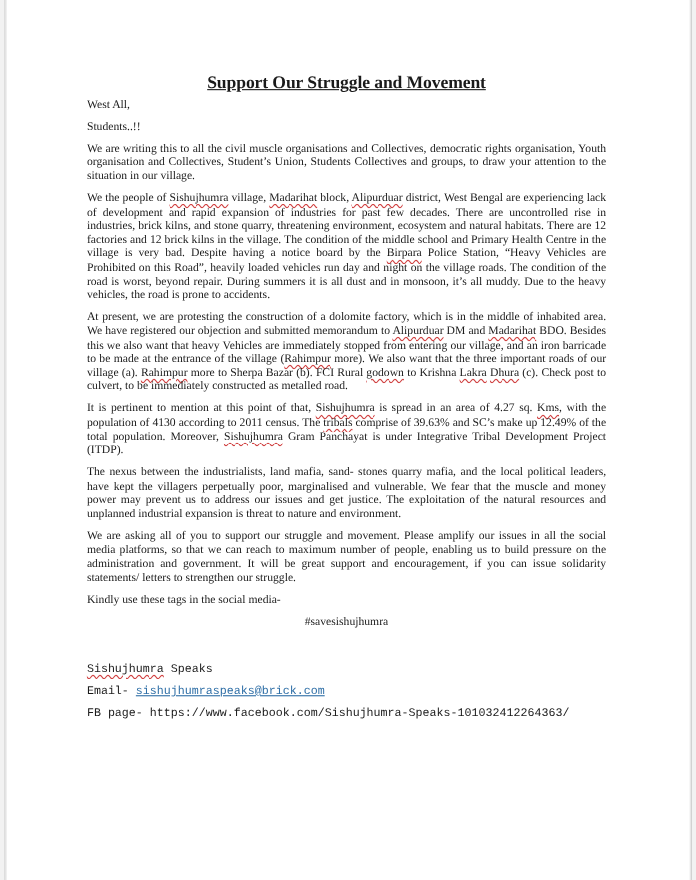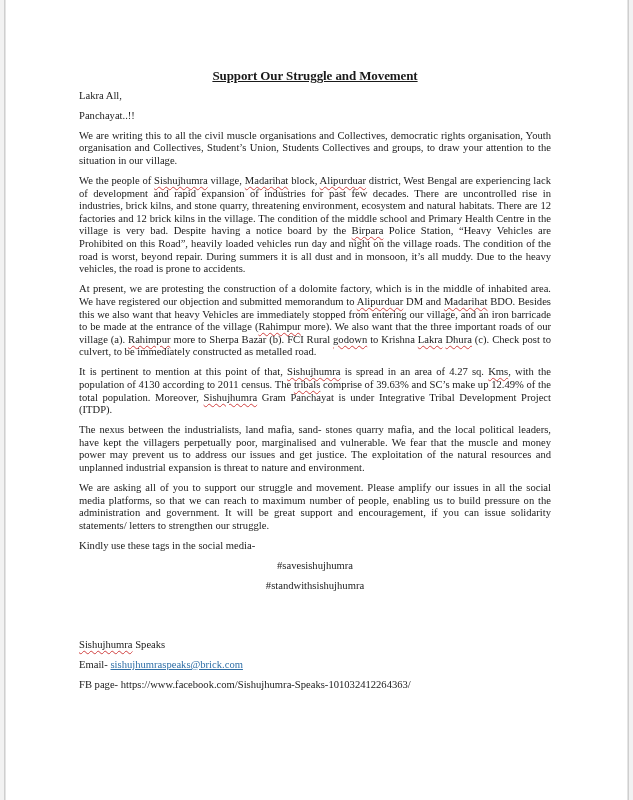--- a/index.html
+++ b/index.html
@@ -23,61 +23,60 @@
   }
   .right-gutter-inner {
     position: absolute; right: 5px; top: 0; width: 1px; height: 800px; background: #e4e4e4;
   }
   .page {
     position: absolute; left: 79px; top: 70px; width: 472px;
     font-size: 10.6px; line-height: 12.6px;
   }
   .title {
     text-align: center; font-weight: bold; text-decoration: underline;
-    font-size: 13px; margin: 0 0 7px 0; letter-spacing: -0.1px;
+    font-size: 16px; margin: 0 0 7px 0; letter-spacing: -0.1px;
   }
   p { margin: 0 0 7.5px 0; text-align: justify; }
   p.plain { text-align: left; }
   .tags { text-align: center; }
   .tags div { margin-bottom: 7.5px; }
   .spell { text-decoration: underline wavy #d04040; text-decoration-thickness: 1px; text-underline-offset: 2px; }
-  .sign { margin-top: 46px; }
+  .sign { margin-top: 30px; font-family: Liberation Mono, monospace; }
   .sign div { margin-bottom: 7.5px; }
   .link { color: #2e6ea6; text-decoration: underline; }
   .blue { color: #2e6ea6; }
 </style>
 </head>
 <body>
 
 <div class="left-gutter"></div>
 <div class="left-gutter-inner"></div>
 <div class="right-gutter"></div>
 <div class="right-gutter-inner"></div>
 
 <div class="page">
   <div class="title">Support Our Struggle and Movement</div>
 
-  <p class="plain">Lakra All,</p>
-  <p class="plain">Panchayat..!!</p>
+  <p class="plain">West All,</p>
+  <p class="plain">Students..!!</p>
 
   <p>We are writing this to all the civil muscle organisations and Collectives, democratic rights organisation, Youth organisation and Collectives, Student’s Union, Students Collectives and groups, to draw your attention to the situation in our village.</p>
 
   <p><span>We the people of </span><span class="spell">Sishujhumra</span><span> village, </span><span class="spell">Madarihat</span><span> block, </span><span class="spell">Alipurduar</span><span> district, West Bengal are experiencing lack of development and rapid expansion of industries for past few decades. There are uncontrolled rise in industries,  brick kilns, and stone quarry, threatening  environment, ecosystem and natural habitats. There are 12 factories and 12 brick kilns in the village. The condition of the middle school and Primary Health Centre  in the village is very bad. Despite having a notice board by the </span><span class="spell">Birpara</span><span> Police Station, “Heavy Vehicles are Prohibited on this Road”, heavily loaded vehicles  run day and night on the village roads. The condition of the road is worst, beyond repair. During summers it is all dust and in monsoon, it’s all muddy. Due to the heavy vehicles, the road is prone to accidents.</span></p>
 
   <p><span>At present, we are protesting the construction of a dolomite factory, which is in the middle of inhabited area. We have registered our objection and submitted memorandum to </span><span class="spell">Alipurduar</span><span> DM and </span><span class="spell">Madarihat</span><span> BDO. Besides this we also want that heavy Vehicles are immediately stopped from entering our village, and an iron barricade to be made at the entrance of the village (</span><span class="spell">Rahimpur</span><span> more). We also want that the three important roads of our village (a). </span><span class="spell">Rahimpur</span><span> more to Sherpa Bazar (b). FCI Rural </span><span class="spell">godown</span><span> to Krishna </span><span class="spell">Lakra</span><span> </span><span class="spell">Dhura</span><span> (c). Check post to culvert, to be immediately constructed as metalled road.</span></p>
 
   <p><span>It is pertinent to mention at this point of that, </span><span class="spell">Sishujhumra</span><span> is spread in an area of 4.27 sq. </span><span class="spell">Kms</span><span>, with the population of 4130 according to 2011 census. The </span><span class="spell">tribals</span><span> comprise of  39.63% and SC’s make up 12.49% of the total population. Moreover, </span><span class="spell">Sishujhumra</span><span> Gram Panchayat is under Integrative Tribal Development Project (ITDP).</span></p>
 
   <p>The nexus between the industrialists, land mafia, sand- stones quarry mafia, and the local political leaders, have kept the villagers perpetually  poor, marginalised and vulnerable. We fear that the muscle and money power may prevent us to address our issues and get  justice.  The exploitation of the natural resources and unplanned industrial expansion is threat to nature and environment.</p>
   <p>We are asking all of you to support our struggle and movement. Please amplify our issues in all the social media platforms, so that we can reach to maximum number of people, enabling us to build pressure on the administration and government.  It will be great support and encouragement, if you can issue solidarity statements/ letters to strengthen our struggle.</p>
   <p class="plain">Kindly use these tags in the social media-</p>
 
   <div class="tags">
     <div>#savesishujhumra</div>
-    <div>#standwithsishujhumra</div>
   </div>
 
   <div class="sign">
     <div><span class="spell">Sishujhumra</span><span> Speaks</span></div>
     <div><span>Email- </span><span class="link">sishujhumraspeaks@brick.com</span></div>
     <div>FB page- https://www.facebook.com/Sishujhumra-Speaks-101032412264363/</div>
   </div>
 </div>
 
 </body></html>

